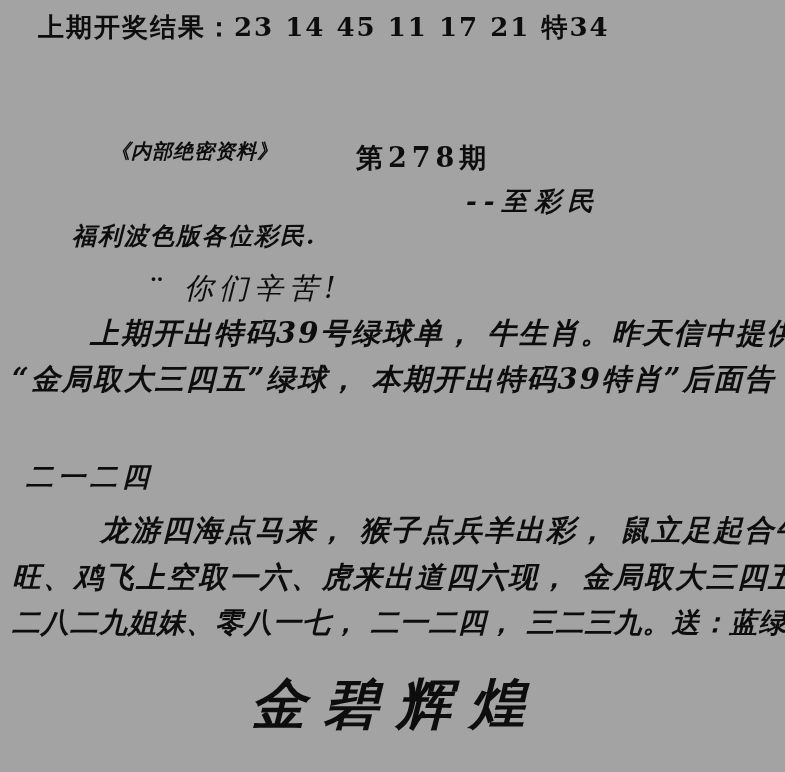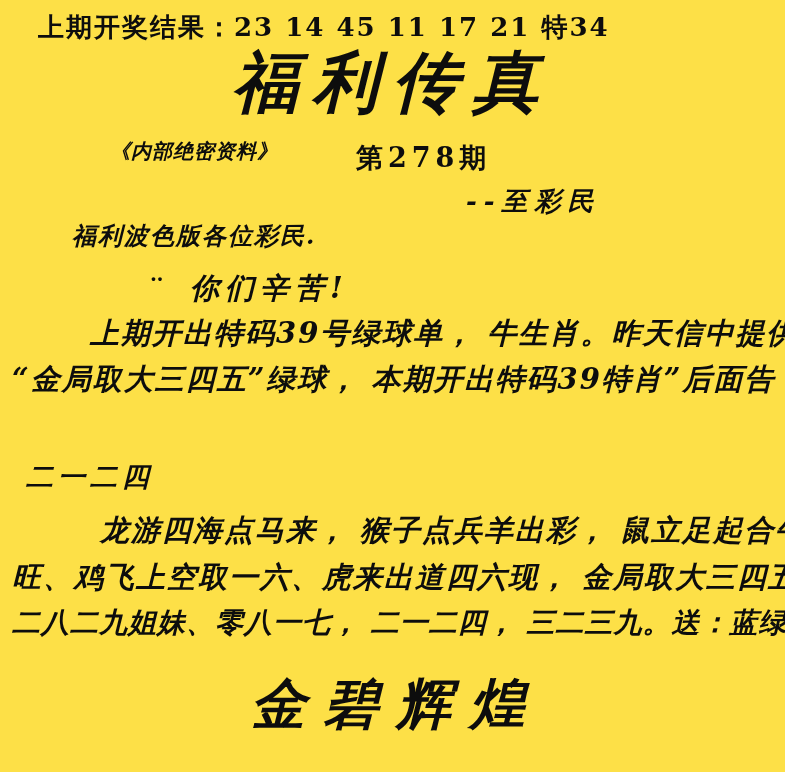--- a/index.html
+++ b/index.html
@@ -11,21 +11,21 @@
     height: 772px;
     background: #ffffff;
     position: relative;
     font-family: "DejaVu Serif", serif;
     color: #0d0d0d;
     overflow: hidden;
   }
   .page {
     position: absolute;
     inset: 0;
-    background: #fde047;
+    background: #a3a3a3;
     overflow: hidden;
   }
   .abs {
     position: absolute;
     white-space: pre;
   }
   
   .header-result {
     left: 38px;
     top: 10px;
@@ -79,24 +79,23 @@
   .greeting-dots {
     left: 150px;
     top: 262px;
     font-size: 20px;
     font-weight: 700;
   }
   .greeting {
     left: 184px;
     top: 269px;
     font-size: 29px;
-    font-weight: 700;
+    font-weight: 400;
     font-style: italic;
     letter-spacing: 6px;
-    margin-left: 6px;
   }
   .body-line {
     font-size: 29px;
     font-weight: 800;
     font-style: italic;
     letter-spacing: 2px;
   }
   .msg1 { left: 90px; top: 314px; }
   .msg2 { left: 12px; top: 360px; }
   .msg3 { left: 28px; top: 407px; }
@@ -123,21 +122,20 @@
     padding-left: 8px;
   }
 </style>
 </head>
 <body>
 
 <div class="page">
 
   <div class="abs header-result">上期开奖结果：23 14 45 11 17 21 特34</div>
 
-  <h1 class="abs title">福利传真</h1>
 
   <div class="abs classification">《内部绝密资料》</div>
 
   <div class="abs issue">第278期</div>
 
   <div class="abs salutation">福利波色版各位彩民.</div>
 
   <div class="abs dedication">--至彩民</div>
 
   <div class="abs greeting-dots">‥</div>

